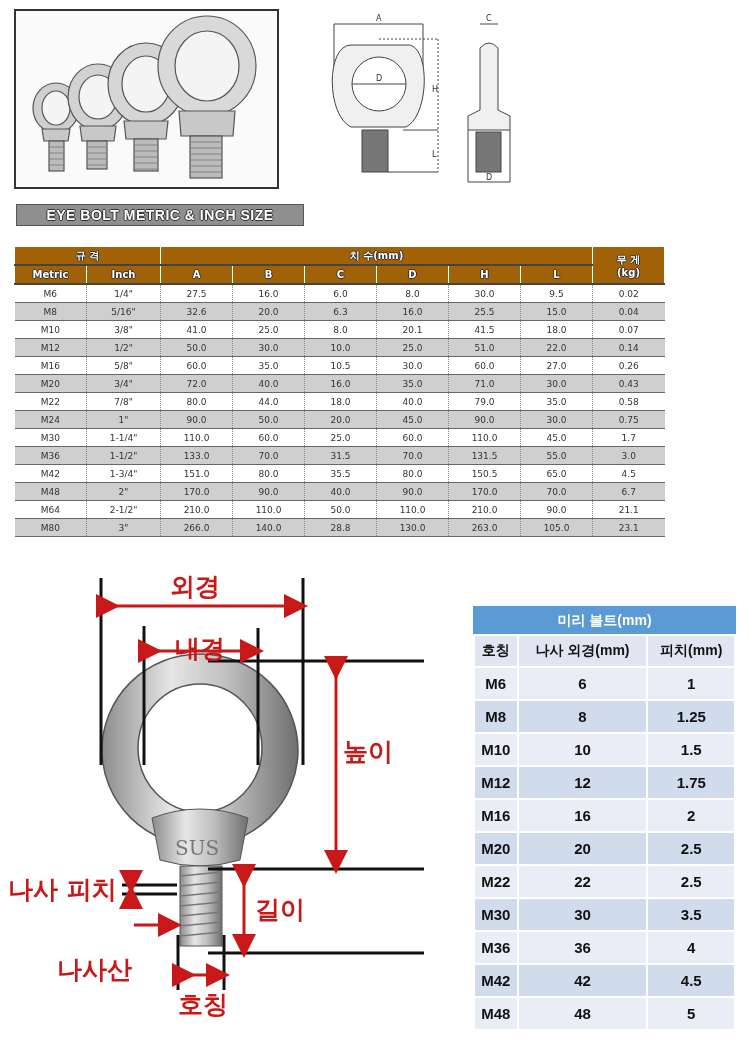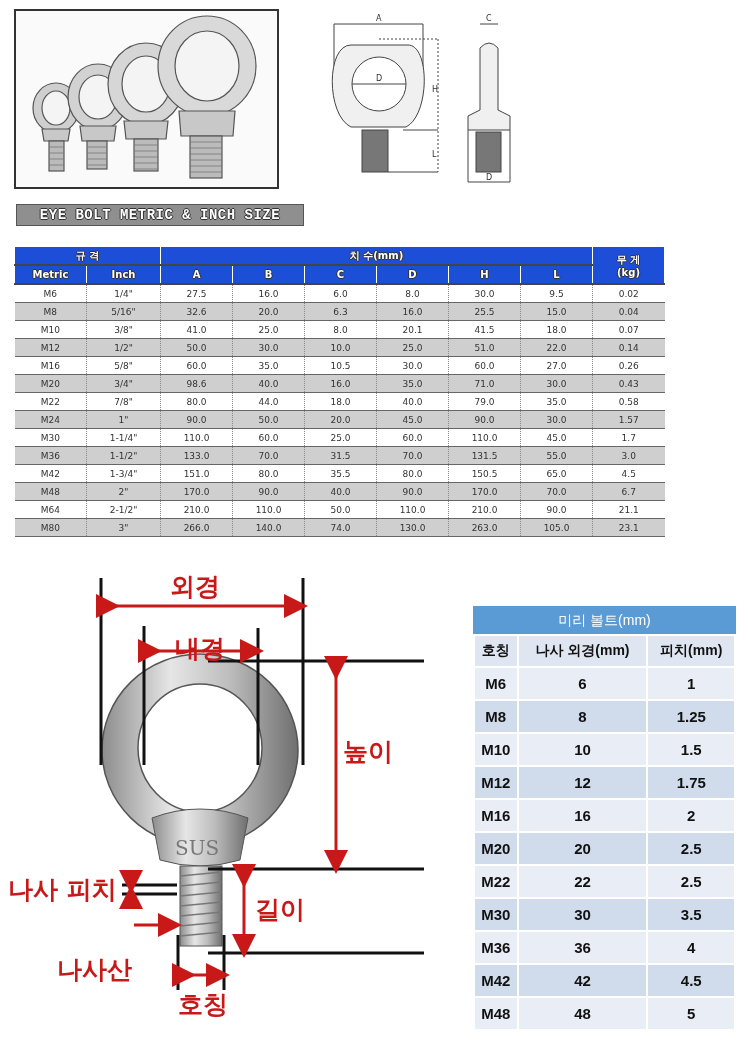--- a/index.html
+++ b/index.html
@@ -5,38 +5,38 @@
   html, body { margin:0; padding:0; background:#ffffff; }
   body { width:748px; height:1041px; position:relative; overflow:hidden; font-family:"DejaVu Sans", sans-serif; color:#222; }
 
   
   .photo-box { position:absolute; left:14px; top:9px; width:265px; height:180px; border:2px solid #333; background:#fafafa; box-sizing:border-box; }
   .drawing { position:absolute; left:318px; top:10px; width:220px; height:180px; }
 
   
   .banner { position:absolute; left:16px; top:204px; width:288px; height:22px; background:#8f8f8f; border:1px solid #555; box-sizing:border-box;
             display:flex; align-items:center; justify-content:center; }
-  .banner span { font-family:Liberation Mono, monospace; font-weight:bold; font-size:14px; color:#fff; letter-spacing:0.5px;
+  .banner span { font-family:Liberation Sans, sans-serif; font-weight:bold; font-size:14px; color:#fff; letter-spacing:0.5px;
                  text-shadow:1px 0 #333,-1px 0 #333,0 1px #333,0 -1px #333; }
 
   
   .spec { position:absolute; left:14px; top:246px; width:650px; border-collapse:collapse; table-layout:fixed; font-family:"DejaVu Sans", sans-serif; }
-  .spec th { background:#1d4ed8; color:#fff; font-size:10px; font-weight:bold; height:17px; border:1px solid #fff; border-bottom:2px solid #444;
+  .spec th { background:#a16207; color:#fff; font-size:10px; font-weight:bold; height:17px; border:1px solid #fff; border-bottom:2px solid #444;
              text-shadow:1px 0 #333,-1px 0 #333,0 1px #333,0 -1px #333; padding:0; }
   .spec td { font-size:9px; text-align:center; height:17px; padding:0; border-right:1px dotted #888; border-bottom:1px solid #666; color:#333; }
   .spec tr.alt td { background:#cfcfcf; }
   .spec td:last-child { border-right:none; }
 
   
   .diagram { position:absolute; left:0; top:560px; width:440px; height:481px; }
   .lbl { position:absolute; font-family:"DejaVu Sans", sans-serif; font-weight:bold; color:#c81818; font-size:25px; }
 
   
   .pitch { position:absolute; left:473px; top:606px; width:263px; border-collapse:separate; border-spacing:2px 2px; font-family:"Liberation Sans", sans-serif; }
-  .pitch caption { background:#5b9bd5; color:#fff; font-weight:normal; font-size:14px; height:28px; line-height:28px; }
+  .pitch caption { background:#5b9bd5; color:#fff; font-weight:bold; font-size:14px; height:28px; line-height:28px; }
   .pitch th { background:#dfe6f1; font-size:14px; font-weight:bold; height:28px; color:#111; }
   .pitch td { font-size:15px; font-weight:bold; text-align:center; height:29px; color:#111; background:#e9edf5; }
   .pitch tr.alt td { background:#d0dbeb; }
 </style>
 </head>
 <body>
 
 <div class="photo-box">
   <svg width="261" height="176" viewBox="0 0 261 176">
     <g fill="none" stroke="#555" stroke-width="1.2">
@@ -207,21 +207,21 @@
         <td>35.0</td>
         <td>10.5</td>
         <td>30.0</td>
         <td>60.0</td>
         <td>27.0</td>
         <td>0.26</td>
       </tr>
       <tr class="alt">
         <td>M20</td>
         <td>3/4"</td>
-        <td>98.6</td>
+        <td>72.0</td>
         <td>40.0</td>
         <td>16.0</td>
         <td>35.0</td>
         <td>71.0</td>
         <td>30.0</td>
         <td>0.43</td>
       </tr>
       <tr>
         <td>M22</td>
         <td>7/8"</td>
@@ -235,21 +235,21 @@
       </tr>
       <tr class="alt">
         <td>M24</td>
         <td>1"</td>
         <td>90.0</td>
         <td>50.0</td>
         <td>20.0</td>
         <td>45.0</td>
         <td>90.0</td>
         <td>30.0</td>
-        <td>1.57</td>
+        <td>0.75</td>
       </tr>
       <tr>
         <td>M30</td>
         <td>1-1/4"</td>
         <td>110.0</td>
         <td>60.0</td>
         <td>25.0</td>
         <td>60.0</td>
         <td>110.0</td>
         <td>45.0</td>
@@ -297,21 +297,21 @@
         <td>110.0</td>
         <td>210.0</td>
         <td>90.0</td>
         <td>21.1</td>
       </tr>
       <tr class="alt">
         <td>M80</td>
         <td>3"</td>
         <td>266.0</td>
         <td>140.0</td>
-        <td>74.0</td>
+        <td>28.8</td>
         <td>130.0</td>
         <td>263.0</td>
         <td>105.0</td>
         <td>23.1</td>
       </tr>
     </tbody>
 </table>
 
 <div class="diagram">
   <svg width="440" height="481" viewBox="0 0 440 481" style="position:absolute;left:0;top:0;">

